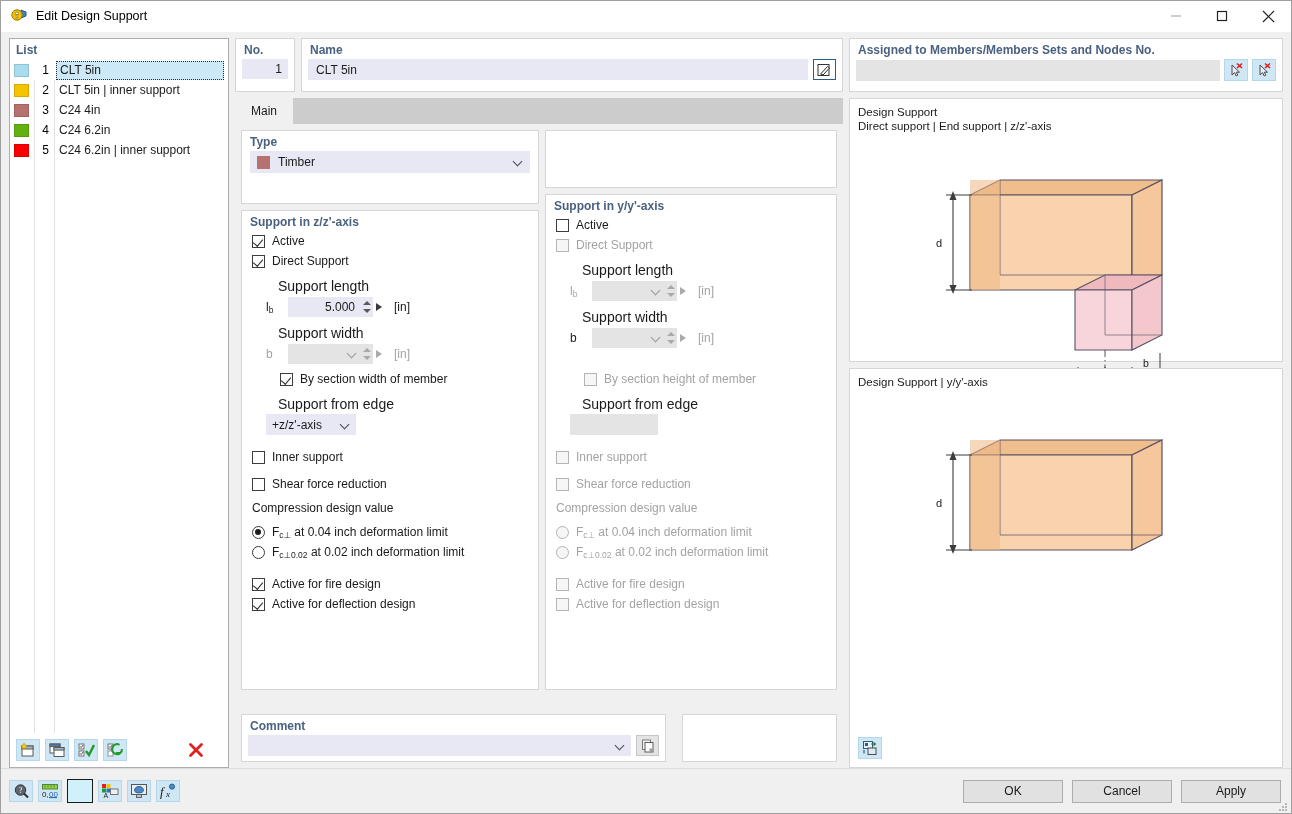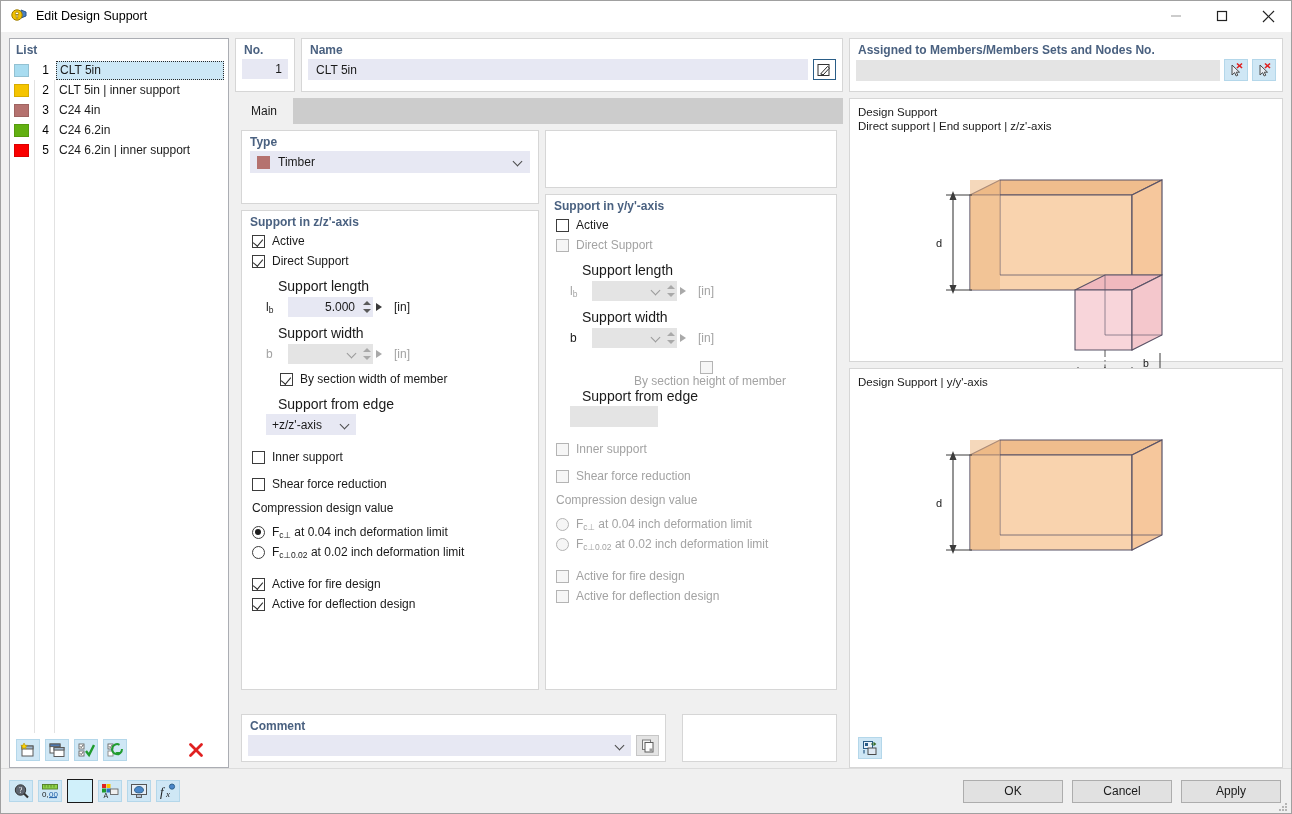--- a/index.html
+++ b/index.html
@@ -849,21 +849,21 @@
                       <span class="spin-chev"></span>
                       <span class="spinner dis">
                           <i class="up"></i>
                           <i class="dn"></i>
                         </span>
                     </div>
                     <span class="playtri dis"></span>
                     <span class="unit dis">[in]</span>
                   </div>
 
-                  <div class="row-ctl" style="margin-left:38px;margin-top:12px;flex-direction:column;">
+                  <div class="row-ctl" style="margin-left:38px;margin-top:20px;">
                     <span class="cb dis"></span>
                     <span class="dis-text">By section height of member</span>
                   </div>
 
                   <div class="sub-label">Support from edge</div>
                   <div class="edge-dd dis">
                     <span class="dd-label"></span>
                   </div>
 
                   <div class="gap-m"></div>

